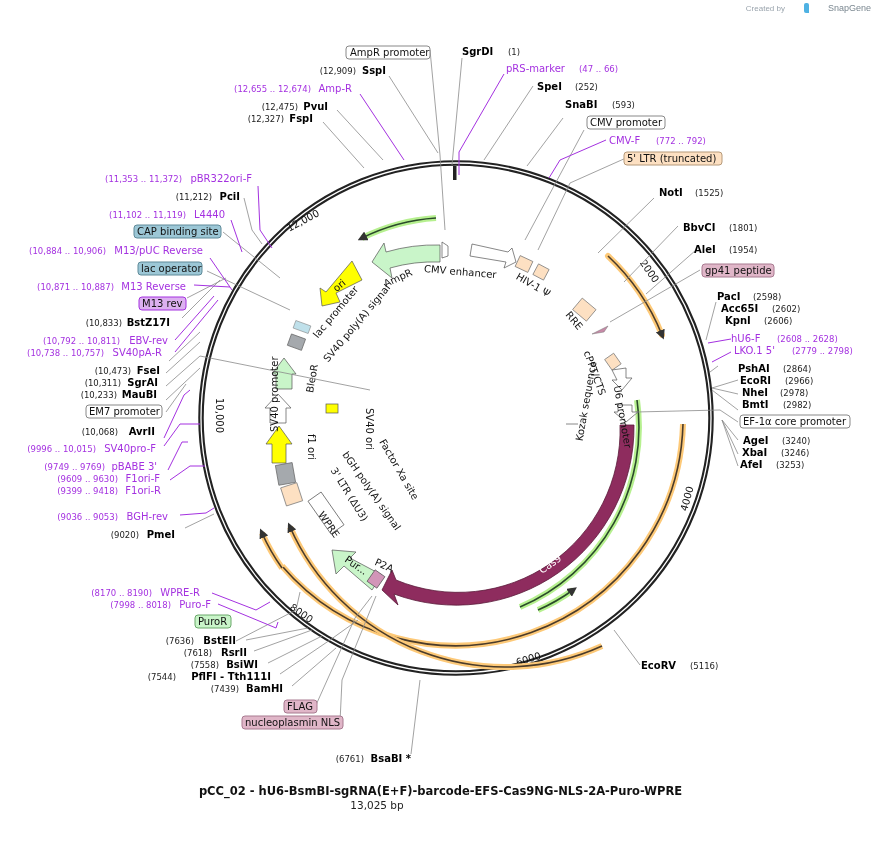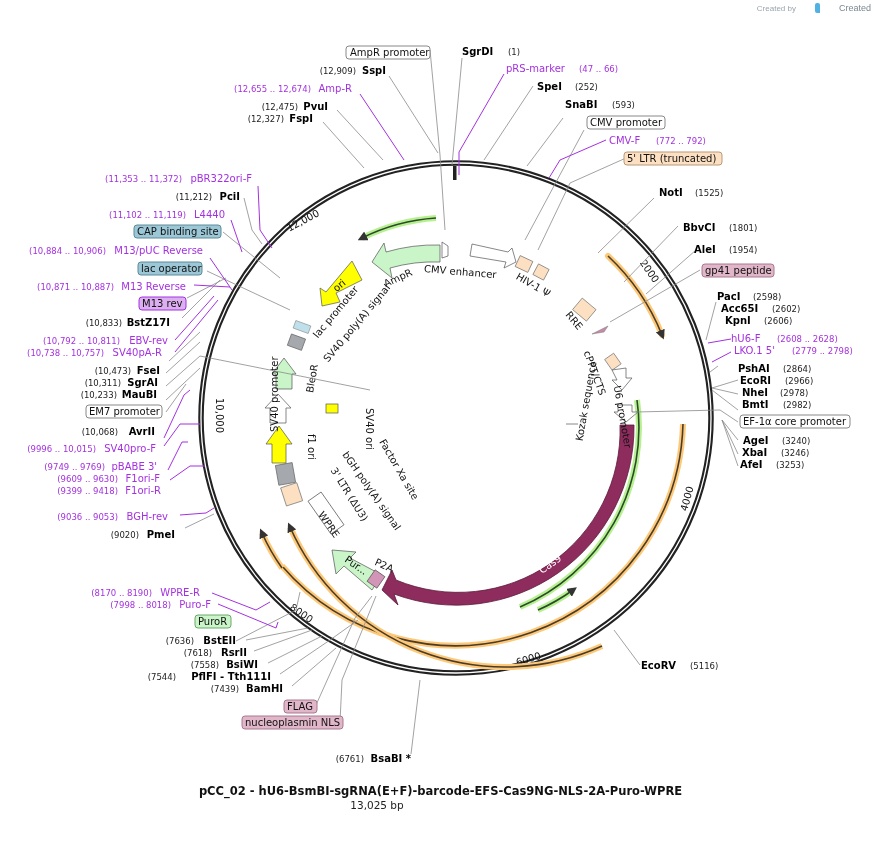--- a/index.html
+++ b/index.html
@@ -17,21 +17,21 @@
   .primpos{font-size:8.5px;fill:#a431e0;}
   .lead{stroke:#8a8a8a;stroke-width:0.8;fill:none;}
   .plead{stroke:#a431e0;stroke-width:1;fill:none;}
 </style>
 </head>
 <body>
 
 <div class="credit">
   <span>Created by</span>
   <span class="logo"></span>
-  <span class="brand">Created</span>
+  <span class="brand">SnapGene</span>
 </div>
 
 <svg id="map" viewBox="0 0 881 841" xmlns="http://www.w3.org/2000/svg">
   <defs>
     <marker id="arrK" markerWidth="6" markerHeight="6" refX="3" refY="3" orient="auto">
       <path d="M0,0 L6,3 L0,6 z" fill="#333"></path>
     </marker>
   </defs>
 
   <g>

